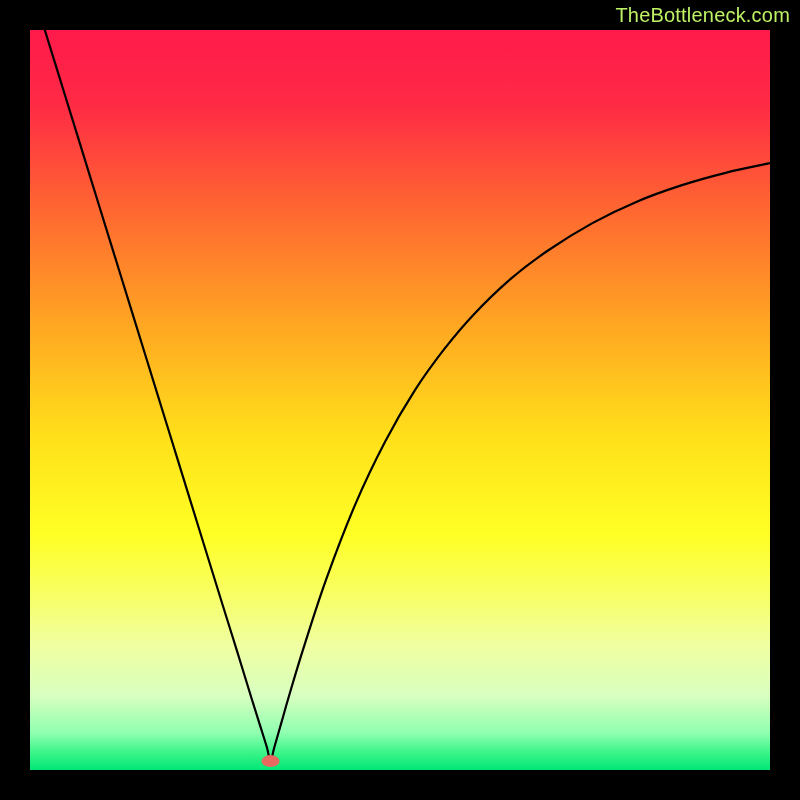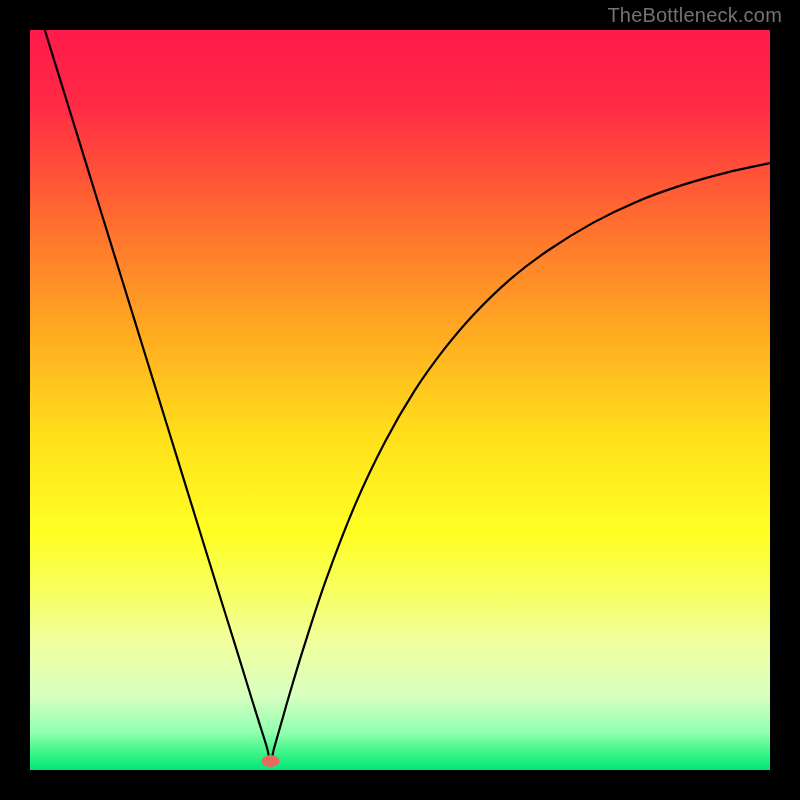--- a/index.html
+++ b/index.html
@@ -21,22 +21,22 @@
     position: absolute;
     left: 30px;
     top: 30px;
     width: 740px;
     height: 740px;
     overflow: hidden;
   }
   .watermark {
     position: absolute;
     top: 4px;
-    right: 18px;
-    color: #737373;
+    right: 10px;
+    color: #bef264;
     font-size: 20px;
     font-weight: 500;
     letter-spacing: 0.2px;
     z-index: 10;
   }
   svg { display: block; }
 </style>
 </head>
 <body>
 

